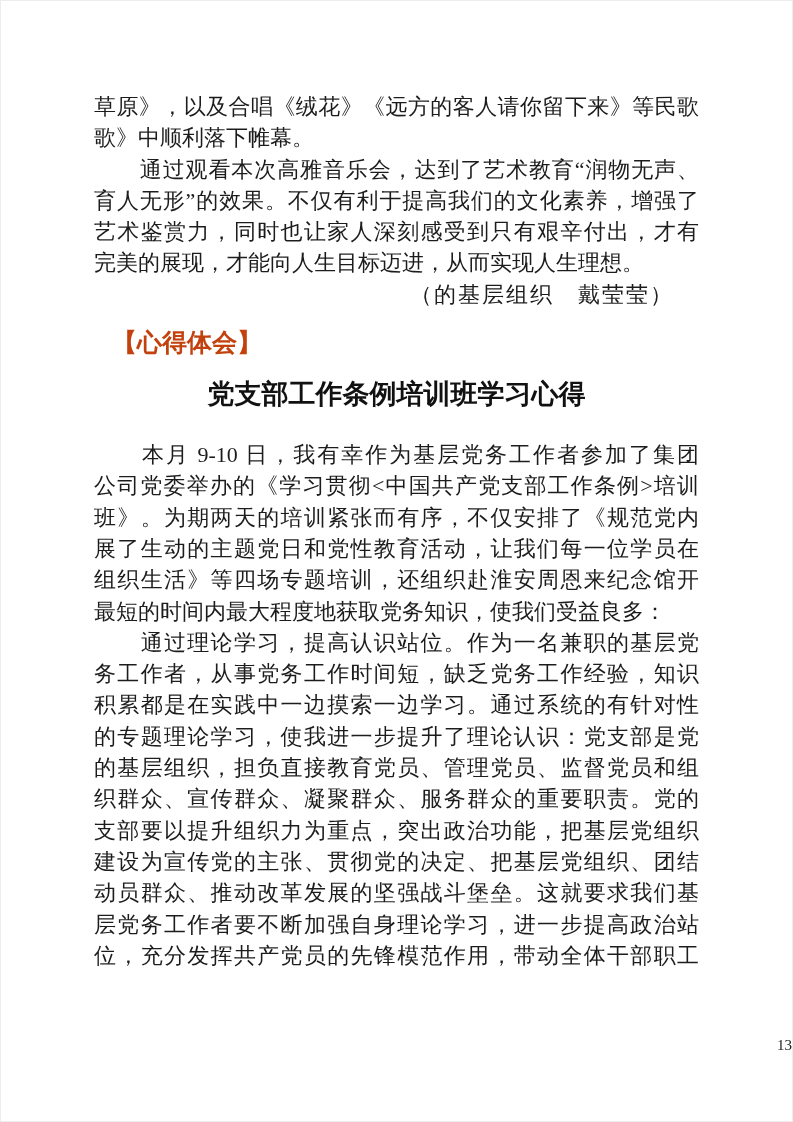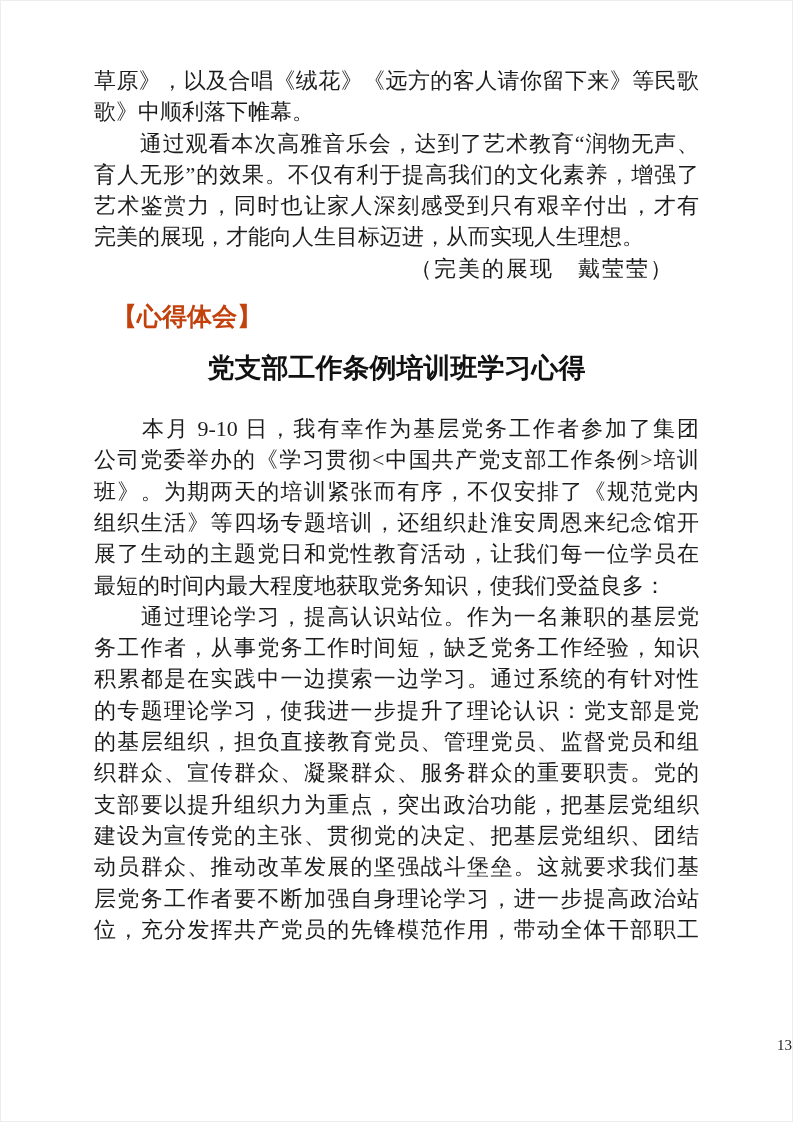--- a/index.html
+++ b/index.html
@@ -16,21 +16,21 @@
     box-sizing: border-box;
     overflow: hidden;
     font-family: "Liberation Serif", "DejaVu Serif", serif;
     color: #1c1c1c;
   }
   .content {
     position: absolute;
     top: 0;
     left: 93px;
     width: 605px;
-    padding-top: 64px;
+    padding-top: 90px;
   }
   .para {
     margin: 0;
   }
   .line {
     font-size: 22px;
     line-height: 31.3px;
     text-align: justify;
     text-align-last: left;
     white-space: pre-wrap;
@@ -87,32 +87,32 @@
         <div class="line">歌》中顺利落下帷幕。</div>
       </div>
 
     <div class="para">
         <div class="line fill">　　通过观看本次高雅音乐会，达到了艺术教育“润物无声、</div>
         <div class="line fill">育人无形”的效果。不仅有利于提高我们的文化素养，增强了</div>
         <div class="line fill">艺术鉴赏力，同时也让家人深刻感受到只有艰辛付出，才有</div>
         <div class="line">完美的展现，才能向人生目标迈进，从而实现人生理想。</div>
       </div>
 
-    <div class="signature">（完美的展现　戴莹莹）</div>
+    <div class="signature">（的基层组织　戴莹莹）</div>
 
     <h2 class="section-header">【心得体会】</h2>
 
     <h1 class="article-title">党支部工作条例培训班学习心得</h1>
 
     <div class="para para-after-title">
         <div class="line fill">　　本月 9-10 日，我有幸作为基层党务工作者参加了集团</div>
         <div class="line fill">公司党委举办的《学习贯彻&lt;中国共产党支部工作条例&gt;培训</div>
         <div class="line fill">班》。为期两天的培训紧张而有序，不仅安排了《规范党内</div>
+        <div class="line fill">展了生动的主题党日和党性教育活动，让我们每一位学员在</div>
         <div class="line fill">组织生活》等四场专题培训，还组织赴淮安周恩来纪念馆开</div>
-        <div class="line fill">展了生动的主题党日和党性教育活动，让我们每一位学员在</div>
         <div class="line">最短的时间内最大程度地获取党务知识，使我们受益良多：</div>
       </div>
 
     <div class="para">
         <div class="line fill">　　通过理论学习，提高认识站位。作为一名兼职的基层党</div>
         <div class="line fill">务工作者，从事党务工作时间短，缺乏党务工作经验，知识</div>
         <div class="line fill">积累都是在实践中一边摸索一边学习。通过系统的有针对性</div>
         <div class="line fill">的专题理论学习，使我进一步提升了理论认识：党支部是党</div>
         <div class="line fill">的基层组织，担负直接教育党员、管理党员、监督党员和组</div>
         <div class="line fill">织群众、宣传群众、凝聚群众、服务群众的重要职责。党的</div>

